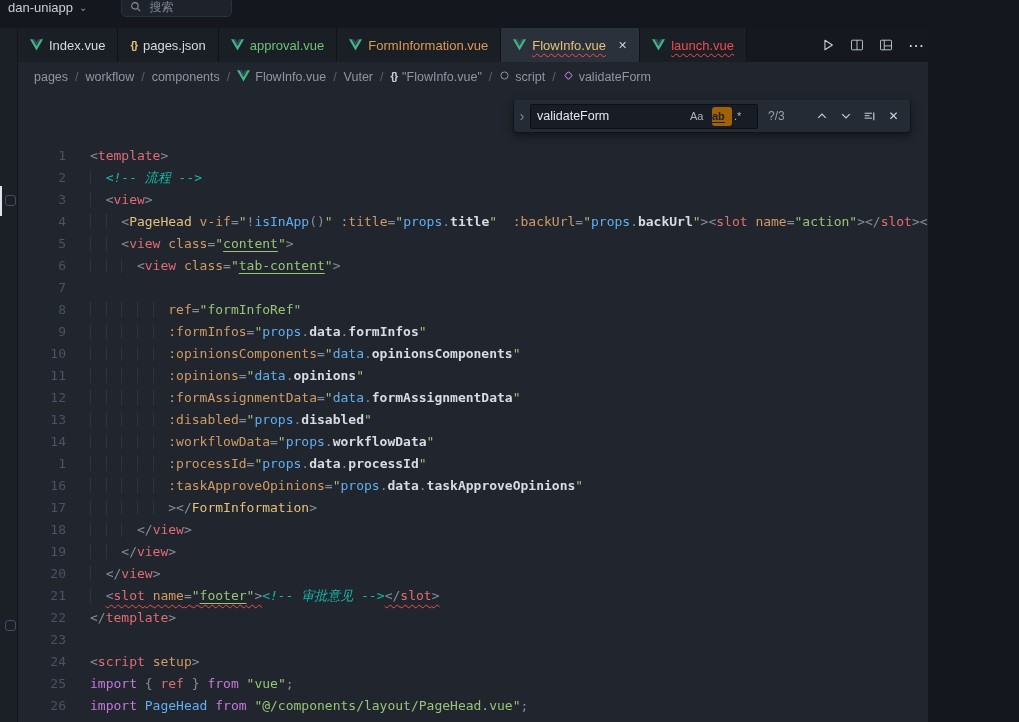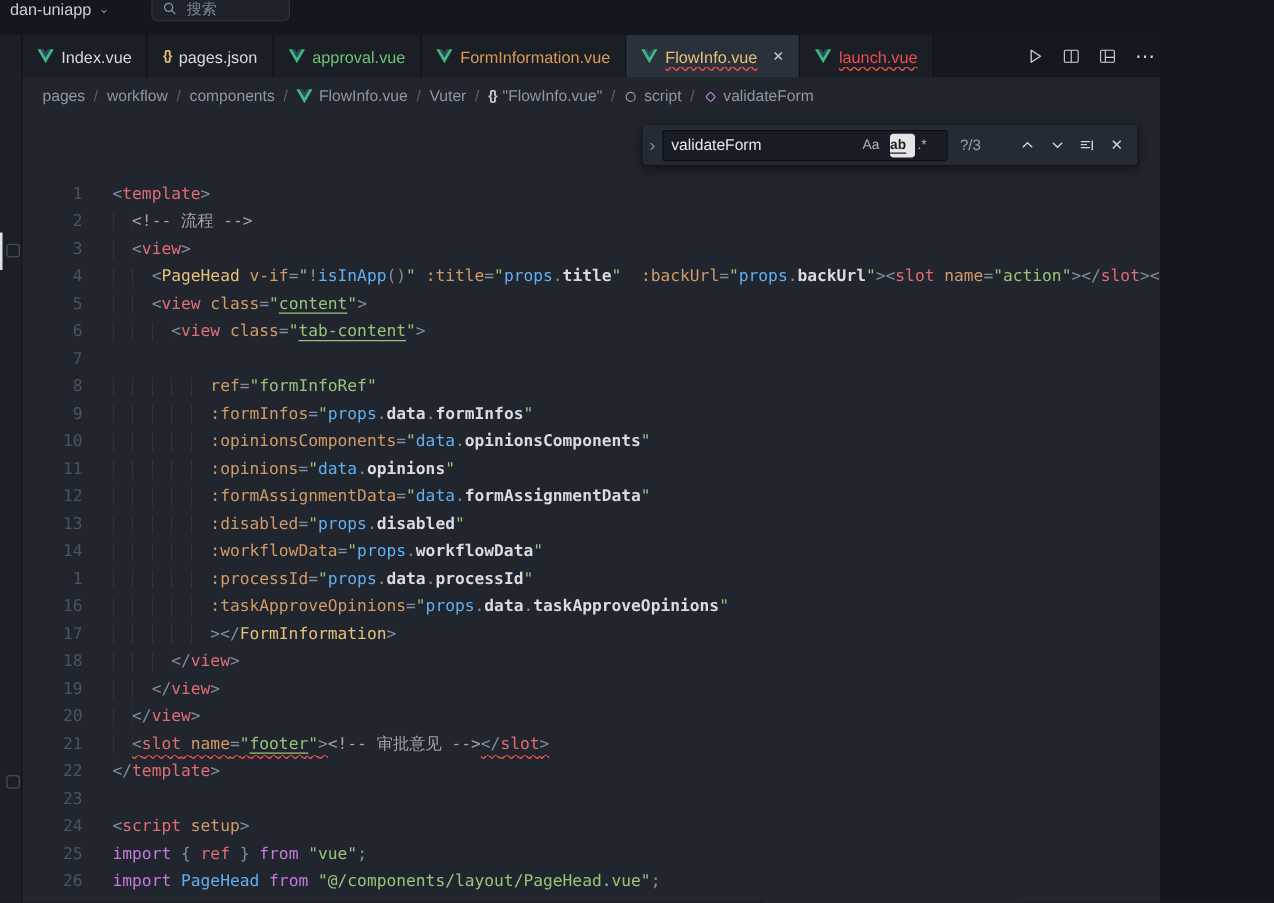--- a/index.html
+++ b/index.html
@@ -30,52 +30,52 @@
   .squiggle{text-decoration:underline wavy #f14c4c;text-decoration-thickness:1px;text-underline-offset:3px}
   .tab-close{color:#c9ced6;margin-left:6px;font-size:11px;cursor:pointer}
   .tab-icon{display:flex;align-items:center}
   .json-icon{color:#e2c174;font-weight:bold;font-size:11px;letter-spacing:-1px}
   .tab-actions{margin-left:auto;display:flex;align-items:center;gap:15px;padding-right:4px;color:#cdd3dc}
   .action{display:flex;align-items:center;cursor:pointer}
   .action.more{font-size:16px;color:#cdd3dc}
 
   
   .breadcrumbs{height:30px;display:flex;align-items:center;background:#21262e;padding-left:16px;font-size:12.5px;color:#8f96a3;gap:7px;white-space:nowrap;flex:none}
-  .crumb{display:flex;align-items:center;gap:5px;cursor:pointer}
+  .crumb{display:flex;gap:5px;cursor:pointer}
   .crumb-sep{color:#596070}
   .braces-glyph{color:#c8cdd6;font-size:11px;font-weight:bold;letter-spacing:-1px}
 
   
   .editor{flex:1;position:relative;background:#21262e;overflow:hidden}
   .code{padding-top:53px;font-family:"DejaVu Sans Mono",monospace;font-size:13px;line-height:22px}
   .line{display:flex}
   .ln{flex:none;width:48px;text-align:right;color:#4a5263;user-select:none}
   .lc{padding-left:24px;white-space:pre;color:#abb2bf}
   .tk-ind{background-image:repeating-linear-gradient(to right,rgba(120,130,150,.15) 0,rgba(120,130,150,.15) 1px,transparent 1px,transparent 15.65px)}
   .tk-pn{color:#848c9b}
   .tk-tag{color:#e06c75}
   .tk-cmp{color:#e5c07b}
   .tk-attr{color:#d19a66}
   .tk-q,.tk-str{color:#98c379}
   .tk-stru{color:#98c379;text-decoration:underline;text-underline-offset:3px}
   .tk-ob{color:#61afef}
   .tk-pr{color:#d7dbe3;font-weight:600}
   .tk-kw{color:#c678dd}
   .tk-idf{color:#e06c75}
-  .tk-com{color:#a3a3a3;}
+  .tk-com{color:#14b8a6;font-style:italic}
   .sqwrap{text-decoration:underline wavy #f25050;text-decoration-thickness:1px;text-underline-offset:4px}
 
   
   .find{position:absolute;top:8px;right:17px;height:33px;background:#252b34;border:1px solid #11141a;border-top:none;border-radius:0 0 4px 4px;box-shadow:0 3px 10px rgba(0,0,0,.45);display:flex;align-items:center;padding-right:6px;z-index:5}
   .find-grip{width:16px;height:100%;display:flex;align-items:center;justify-content:center;color:#8a919e;cursor:pointer;font-size:14px}
   .find-inputbox{display:flex;align-items:center;background:#181d25;border:1px solid #0c0f14;border-radius:2px;height:25px;padding:0 3px 0 6px;width:228px}
   .find-inputbox input{flex:1;min-width:0;background:transparent;border:none;outline:none;color:#e4e7ec;font-size:12.5px;font-family:"Liberation Sans","DejaVu Sans",sans-serif}
   .find-opts{display:flex;gap:2px}
   .find-opt{width:20px;height:19px;display:flex;align-items:center;justify-content:flex-start;border-radius:3px;font-size:11px;color:#aeb5c0;cursor:pointer}
-  .find-opt.active{background:#e5e5e5;color:#1d2127;font-weight:bold}
+  .find-opt.active{background:#a16207;color:#1d2127;font-weight:bold}
   .find-opt.ww span{border-bottom:1px solid currentColor}
   .find-count{color:#9aa1ad;font-size:12px;margin:0 10px;min-width:30px}
   .find-btn{width:21px;height:21px;display:flex;align-items:center;justify-content:center;border-radius:3px;cursor:pointer;color:#cdd3dc;margin-left:3px}
   .find-btn.close{font-size:12px}
 </style>
 </head>
 <body>
 
 <div class="screen">
 

